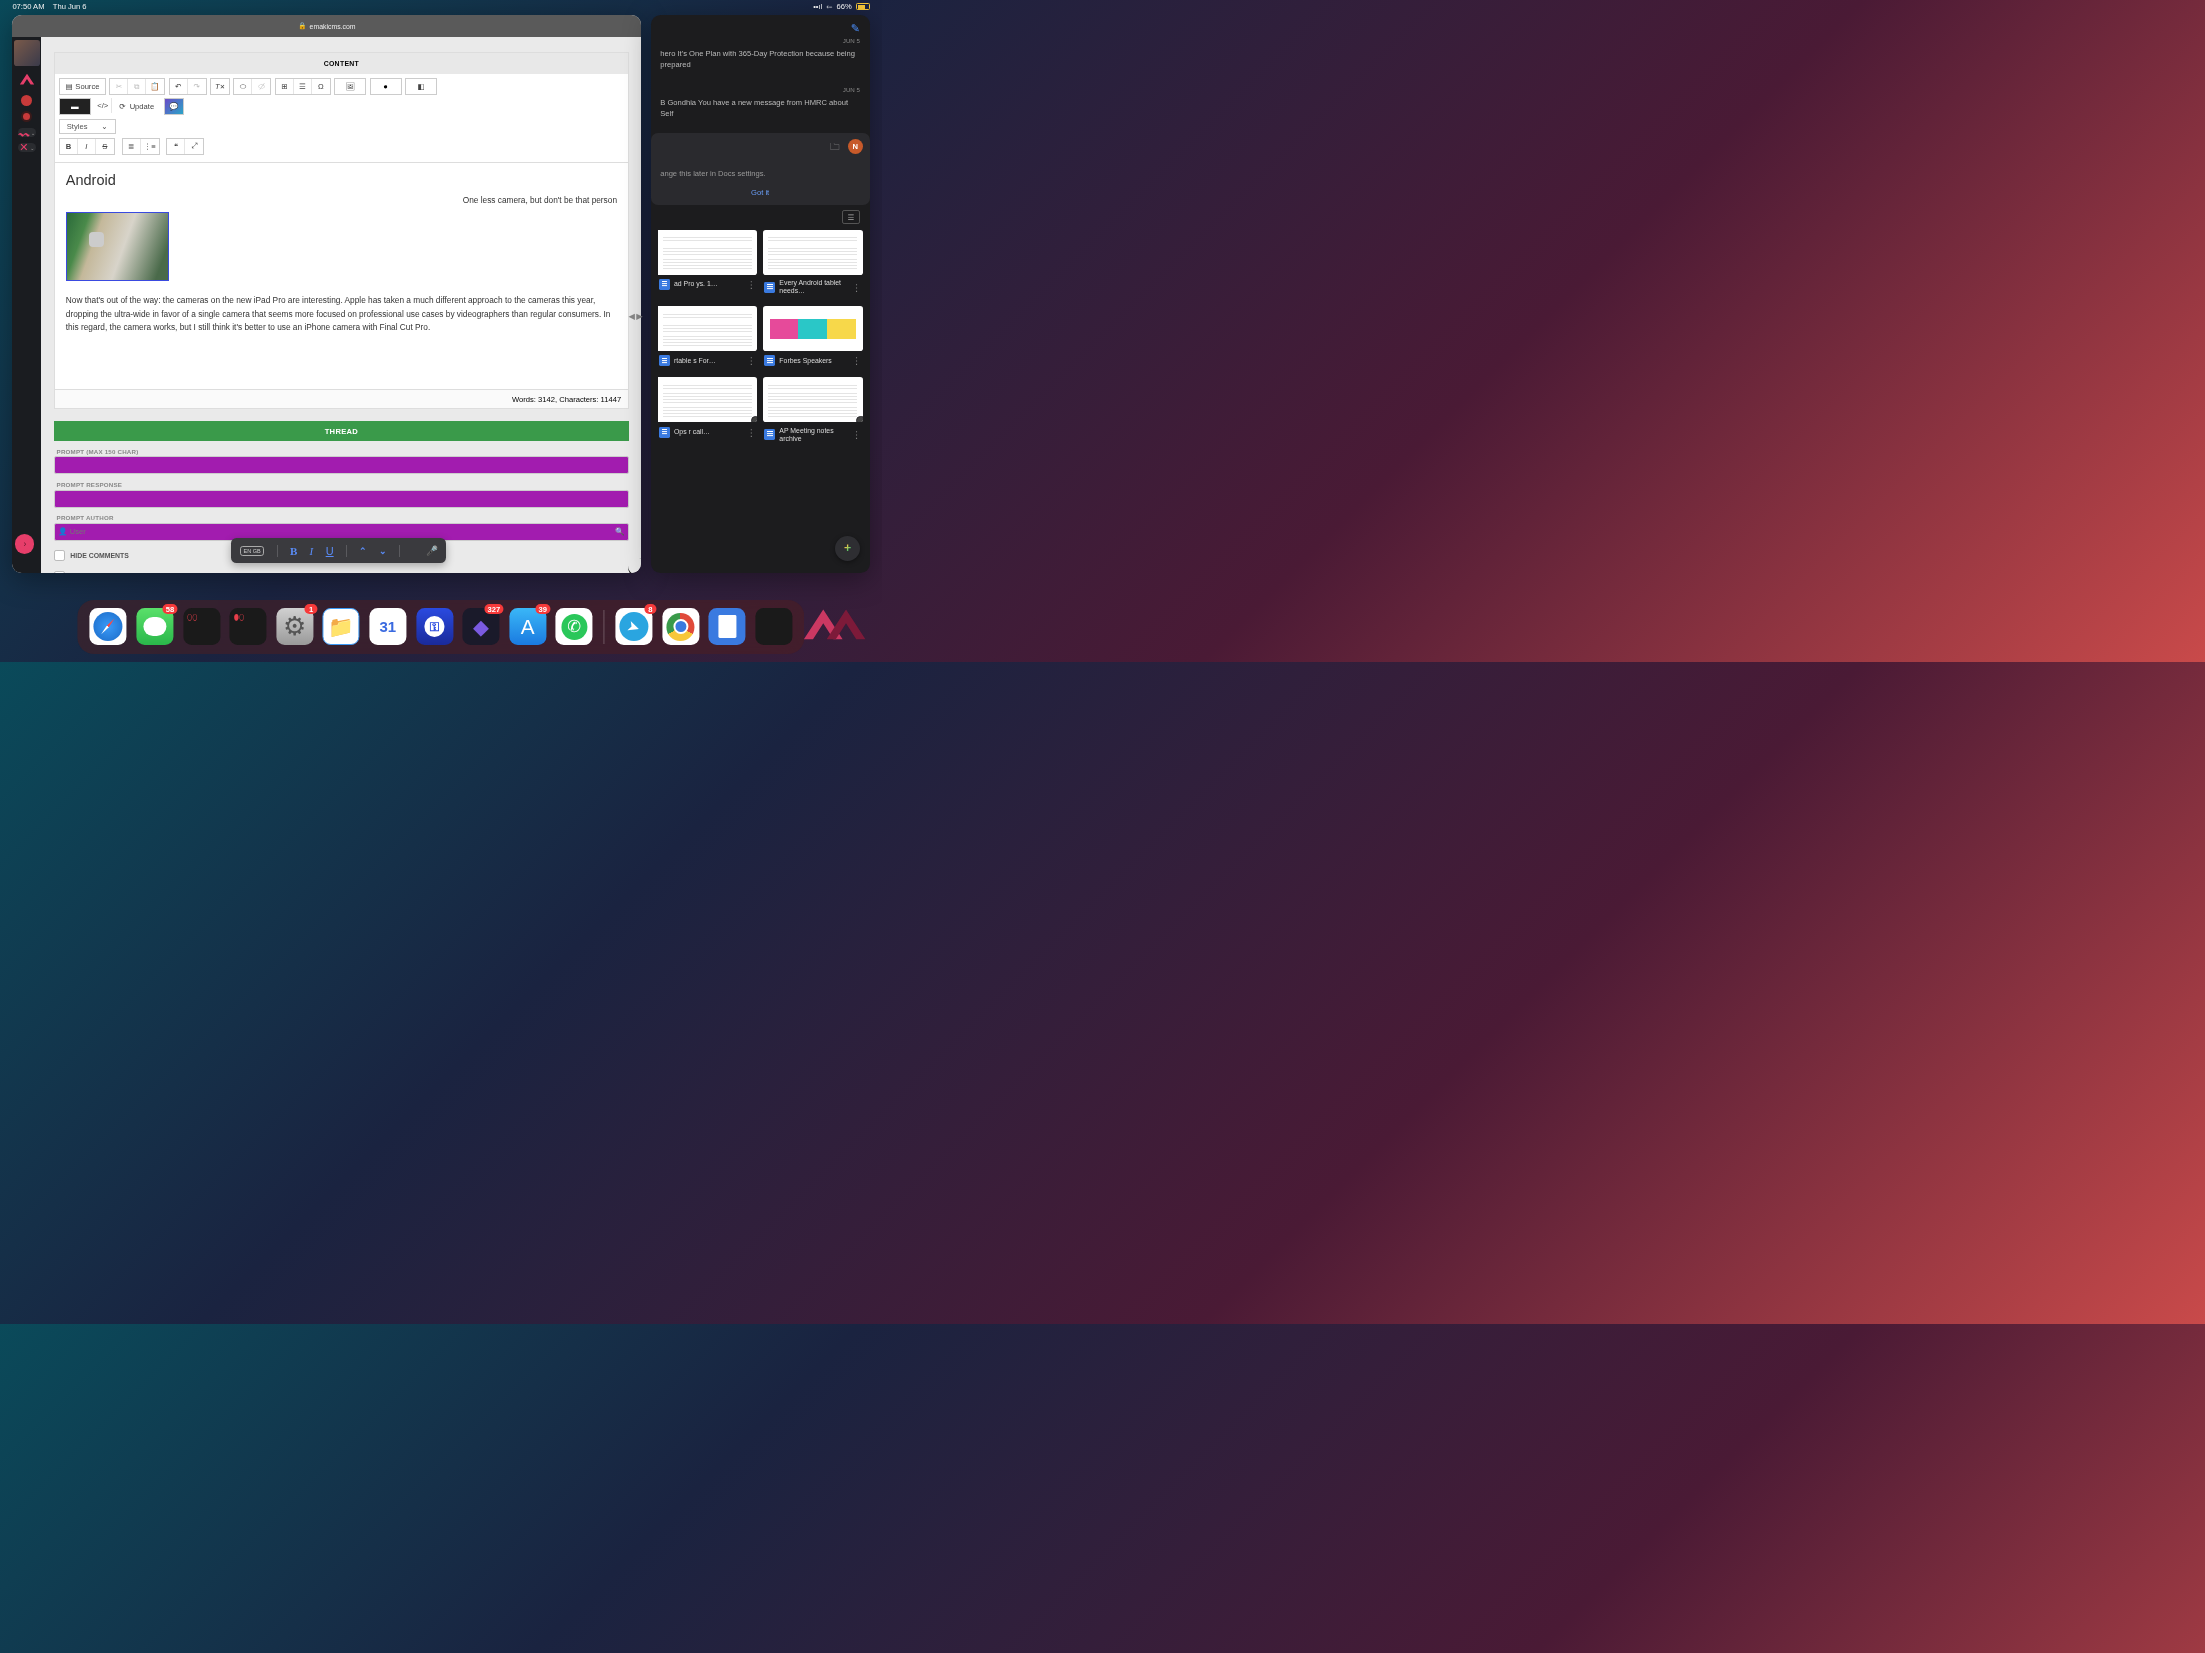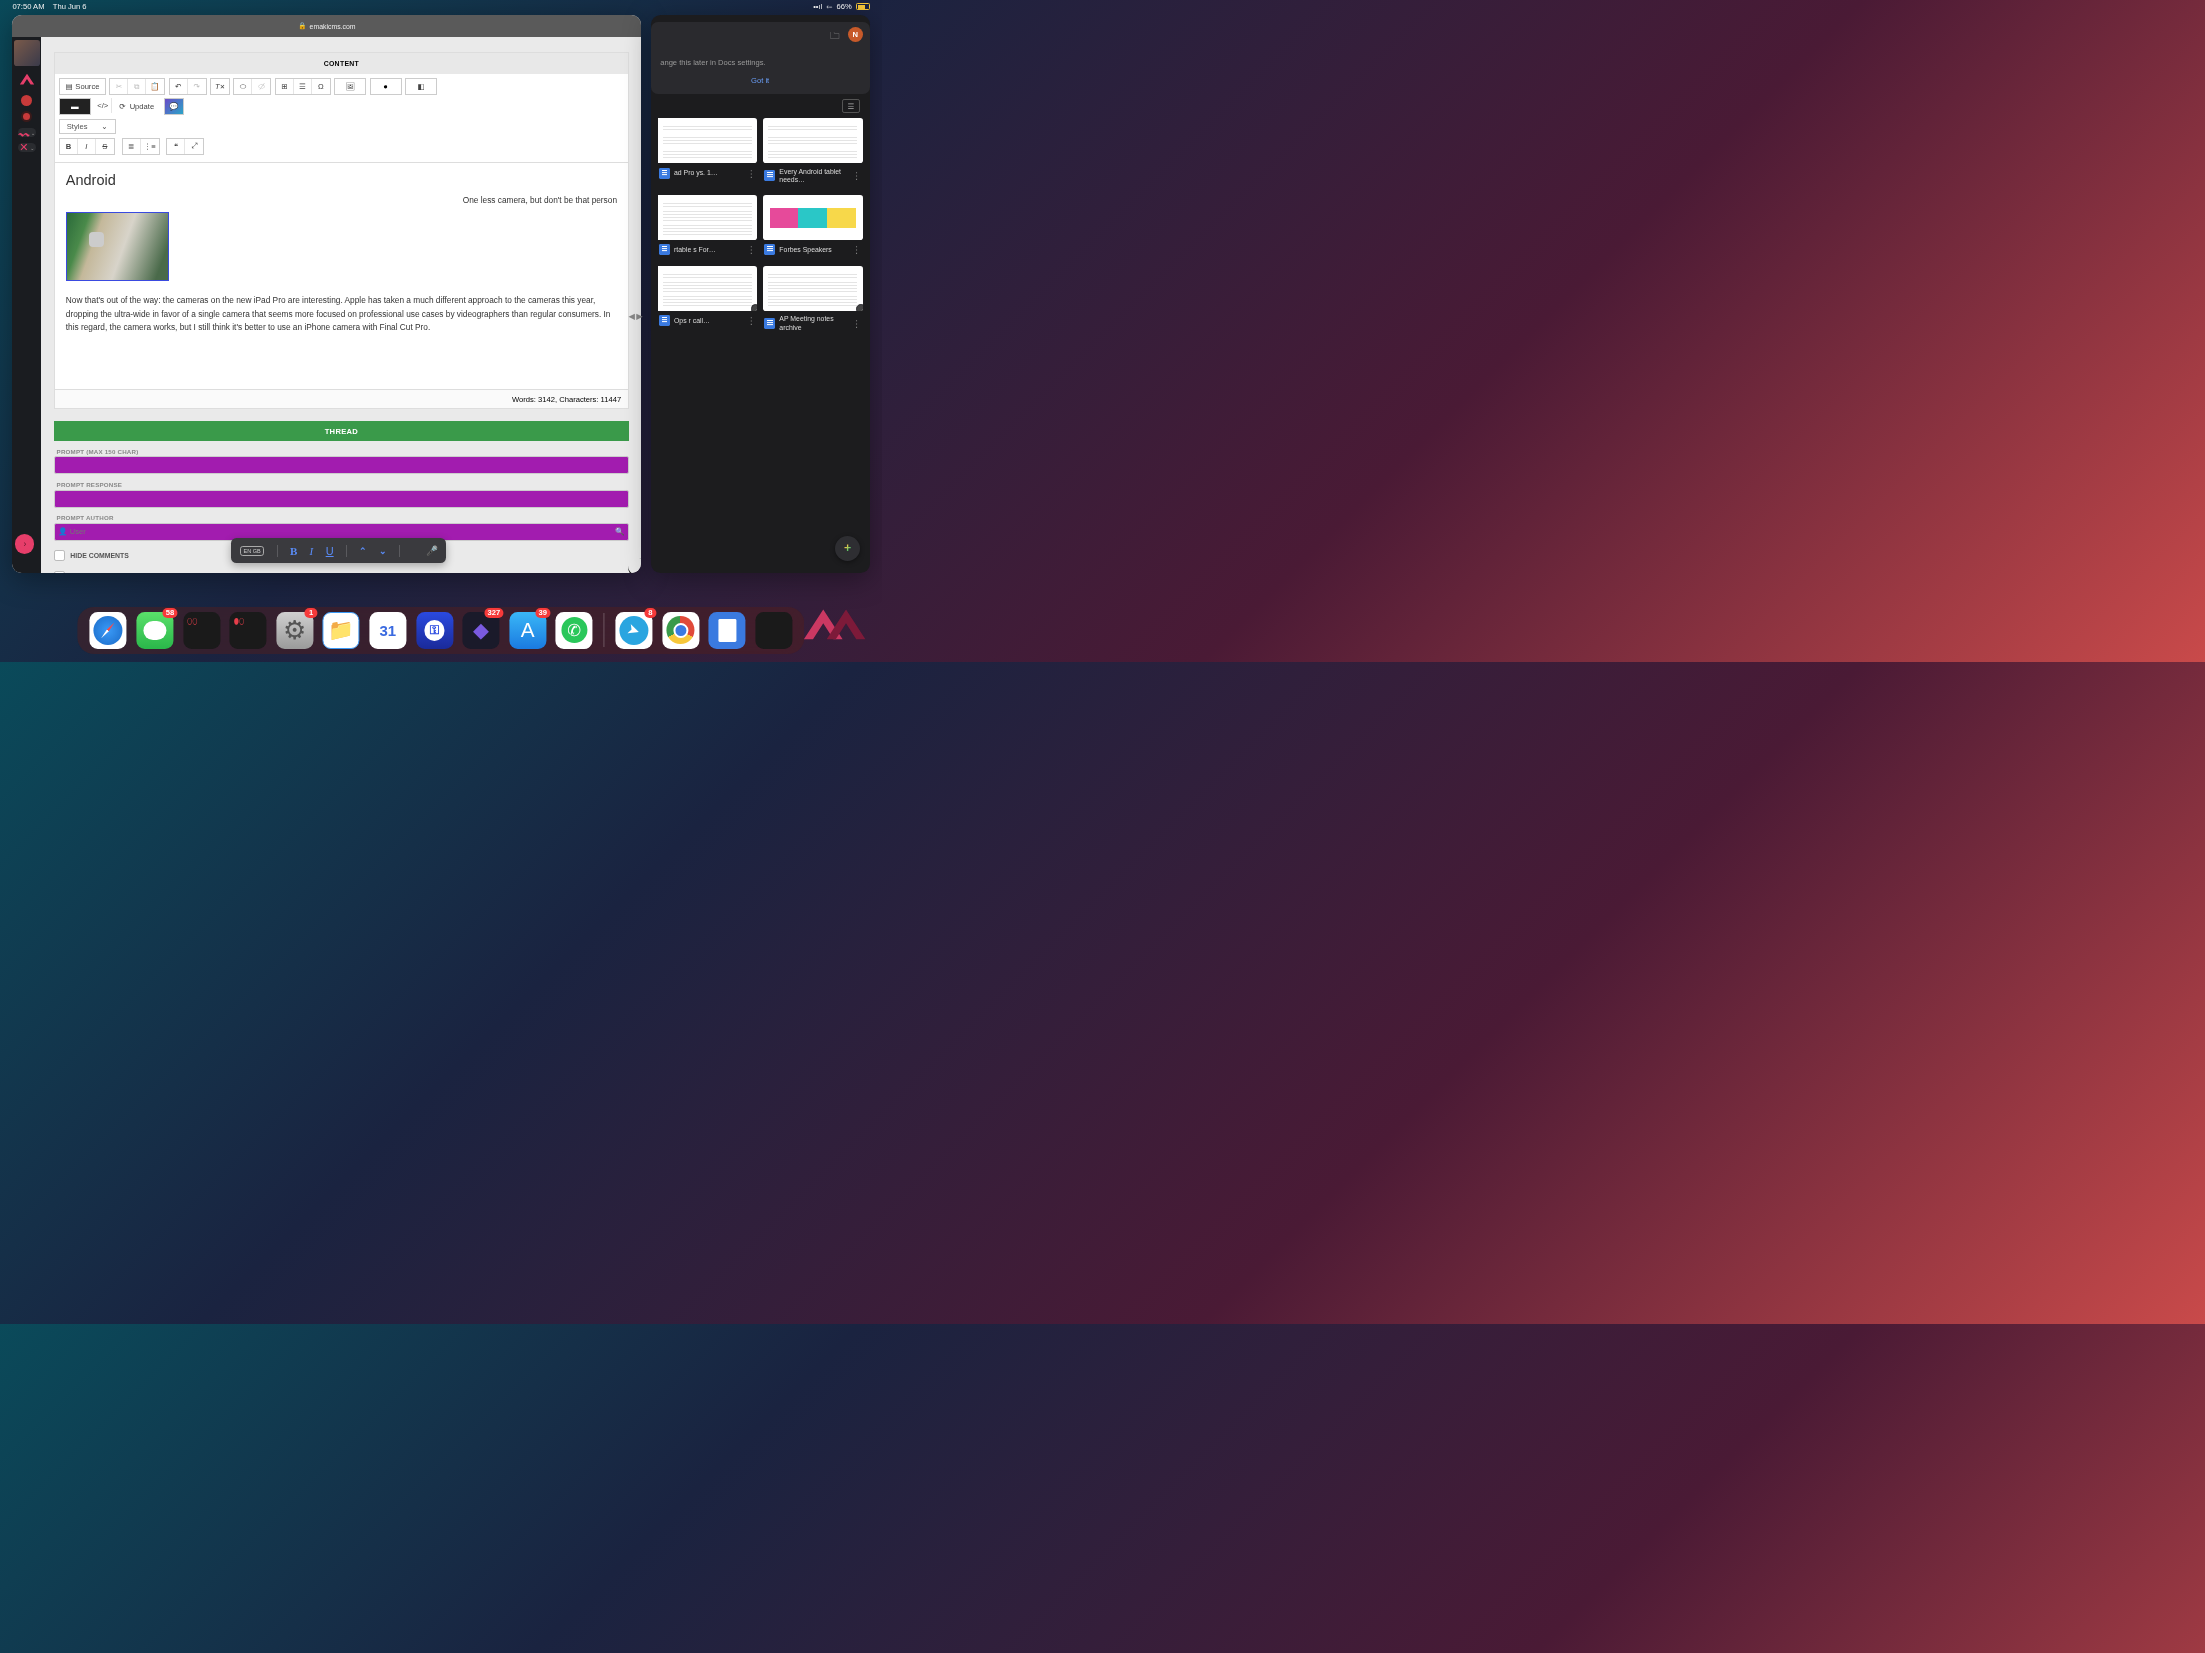--- a/index.html
+++ b/index.html
@@ -108,21 +108,21 @@
 .kbd-sep { width:0.7px; height:12.4px; background:#5a5a5e; }
 .kbd-btn { color:#5a8cf7; font-size:11px; font-weight:700; font-family:Georgia,serif; }
 .kbd-btn.thin { font-weight:400; font-style:italic; }
 .kbd-btn.arrow { color:#5a8cf7; font-size:9px; }
 .kbd-mic { color:#ccc; font-size:9.6px; margin-left:auto; }
 
 
 .curl { position:absolute; right:-5.5px; bottom:-4.1px; width:19.3px; height:19.3px; border:2.1px solid #1a1a1a; border-radius:50%; border-top:transparent; border-left:transparent; transform:rotate(10deg); }
 
 
-.dock { position:absolute; bottom:8.3px; left:50%; transform:translateX(-50%); height:47px; background:rgba(80,30,30,0.5); backdrop-filter:blur(13.8px); border-radius:16.5px; display:flex; align-items:center; padding:0 12.4px; gap:9.6px; }
+.dock { position:absolute; bottom:8.3px; left:50%; transform:translateX(-50%); height:54px; background:rgba(80,30,30,0.5); backdrop-filter:blur(13.8px); border-radius:16.5px; display:flex; align-items:center; padding:0 12.4px; gap:9.6px; }
 .dock-sep { width:0.7px; height:34px; background:rgba(255,255,255,0.25); margin:0 1.4px; }
 .dock-icon { width:37px; height:37px; border-radius:8.3px; position:relative; display:flex; align-items:center; justify-content:center; font-size:19.3px; }
 .badge { position:absolute; top:-4.1px; right:-4.1px; background:#f73a3a; color:#fff; font-size:7.6px; font-weight:600; border-radius:6.9px; padding:0.7px 3.4px; min-width:12.4px; text-align:center; }
 .di-safari { background:#fff; }
 .di-safari::after { content:""; width:29px; height:29px; border-radius:50%; background:radial-gradient(circle,#3a9af7,#1a6ac7); position:absolute; }
 .di-safari::before { content:""; width:2.8px; height:20.7px; background:linear-gradient(#f74a4a 50%,#fff 50%); position:absolute; z-index:2; transform:rotate(40deg); clip-path:polygon(50% 0,100% 50%,50% 100%,0 50%); }
 .di-messages { background:linear-gradient(#5ae06a,#2ab74a); }
 .di-messages::after { content:""; width:23.4px; height:19.3px; background:#fff; border-radius:50%/60%; position:absolute; }
 .di-dark { background:#1a1a1a; }
 .di-settings { background:linear-gradient(#d0d0d0,#9a9a9a); }
@@ -342,20 +342,26 @@
     </div>
   </div>
 
   <div class="divider">
       <span>◀</span>
       <span>▶</span>
     </div>
 
   <div class="right-window">
     <span class="rw-edit">✎</span>
+    <div class="rw-top">
+      <div class="rw-date">JUN 5</div>
+      <div class="rw-msg">hero It's One Plan with 365-Day Protection because being prepared</div>
+      <div class="rw-date">JUN 5</div>
+      <div class="rw-msg">B Gondhia You have a new message from HMRC about Self</div>
+    </div>
     <div class="rw-panel">
       <span class="rw-folder">🗀</span>
       <span class="rw-avatar">
           <span>N</span>
         </span>
       <div class="rw-hint">ange this later in Docs settings.</div>
       <div class="rw-gotit">Got it</div>
     </div>
     <div class="rw-viewbar">
         <div class="rw-view-btn">☰</div>

